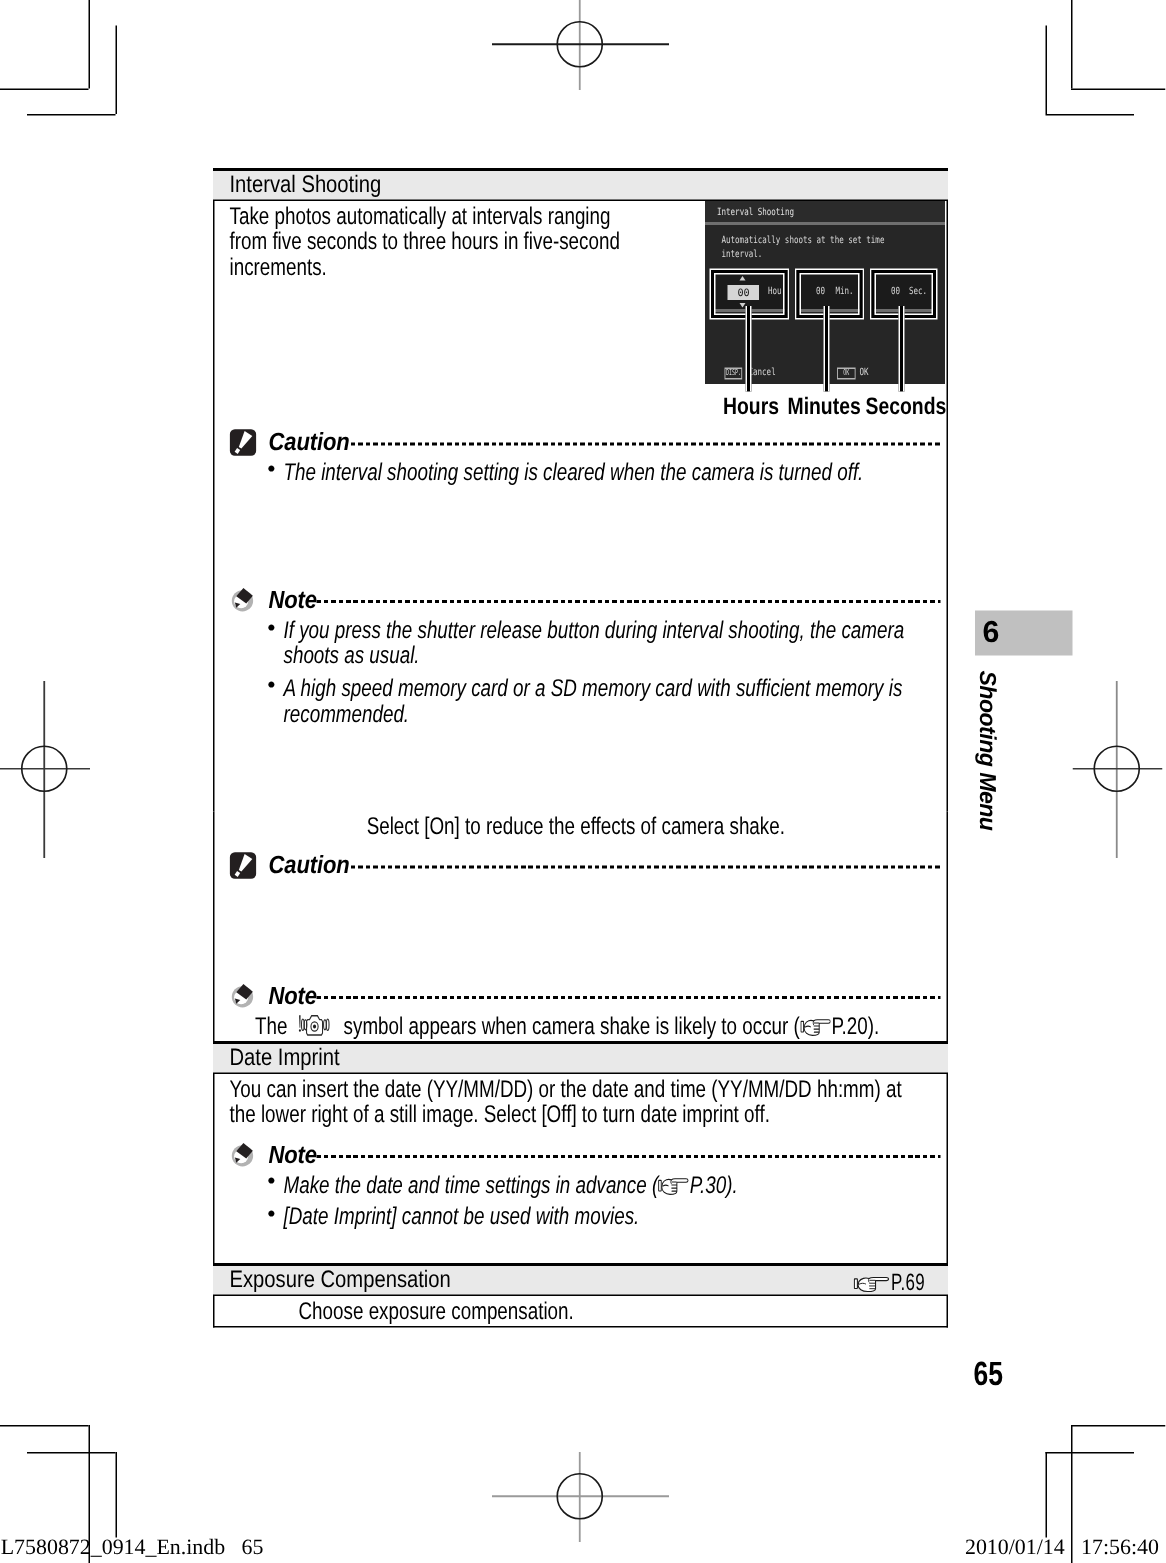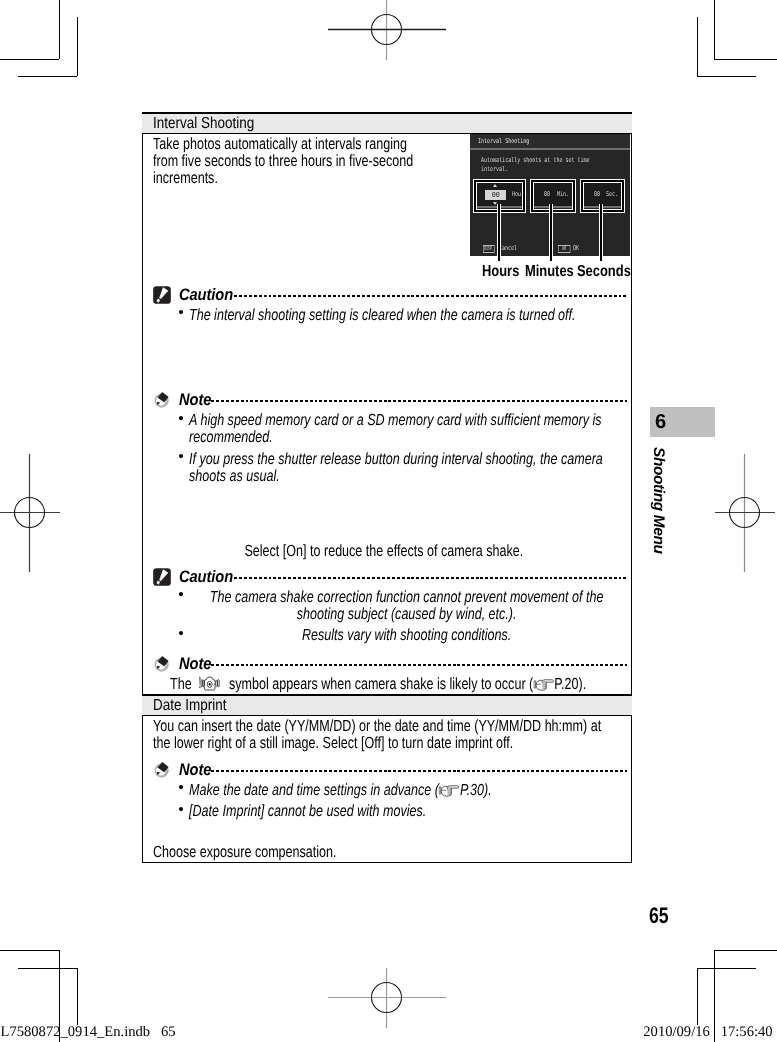--- a/index.html
+++ b/index.html
@@ -14,21 +14,21 @@
   #content{position:absolute;left:142px;top:112px;width:490px;}
   .sec-head{background:#e9e9e9;border-top:2.2px solid #000;border-bottom:1.8px solid #000;
             height:21.9px;position:relative;box-sizing:border-box;}
   .sec-head .htxt{position:absolute;left:11.1px;top:1.5px;font-size:15.9px;line-height:15.9px;
             transform:scaleX(0.848);transform-origin:0 0;white-space:nowrap;}
   .sec-head .href{position:absolute;right:7px;top:2.3px;font-size:15.7px;
             white-space:nowrap;}
   .sec-head .href .refp{display:inline-block;transform:scaleX(0.72);transform-origin:0 0;
             letter-spacing:0.3px;}
   .sec-body{border-left:1.6px solid #000;border-right:1.6px solid #000;position:relative;box-sizing:border-box;}
-  .sec-body.last{border-bottom:1.8px solid #000;}
+  .sec-body.last{border-bottom:1.8px solid #000;padding-left:46px;}
   
   .sq{transform:scaleX(0.78);transform-origin:0 0;font-size:16.1px;line-height:17.3px;}
   .para{padding:2px 0 2px 10px;position:relative;}
   .para .sq{width:592px;}
   .nb{padding:0 4.5px 0 10px;position:absolute;left:0;right:0;}
   .nb-title{display:flex;align-items:center;height:18px;}
   .nb-title .nb-ico{width:18px;height:18px;margin-right:8px;flex:0 0 auto;position:relative;top:0px;}
   .nb-title .nb-lbl{font-weight:bold;font-style:italic;font-size:16.6px;line-height:16.6px;
             transform:scaleX(0.885);transform-origin:0 50%;white-space:nowrap;letter-spacing:-0.1px;
             position:relative;top:0.3px;flex:0 0 auto;overflow:visible;}
@@ -134,21 +134,21 @@
   </svg>
 
   <div style="position:absolute;left:650px;top:407px;width:65px;height:30px;background:#c0c0c0;"></div>
   <div style="position:absolute;left:655.0px;top:412.2px;font-size:20.2px;font-weight:bold;line-height:20.2px;">6</div>
   <div style="position:absolute;left:650.2px;top:446.8px;font-size:15.4px;font-weight:bold;font-style:italic;
               writing-mode:vertical-rl;white-space:nowrap;letter-spacing:-0.35px;line-height:15.4px;">Shooting Menu</div>
 
   <div style="position:absolute;left:649.2px;top:904.6px;font-size:22.4px;font-weight:bold;line-height:22.4px;transform:scaleX(0.79);transform-origin:0 0;">65</div>
 
   <div style="position:absolute;left:0.5px;top:1024.5px;font-family:'Liberation Serif',serif;font-size:14.6px;white-space:pre;line-height:14.6px;">L7580872_0914_En.indb   65</div>
-  <div style="position:absolute;left:643.3px;top:1024.5px;font-family:'Liberation Serif',serif;font-size:14.6px;white-space:pre;line-height:14.6px;">2010/09/16   17:56:40</div>
+  <div style="position:absolute;left:643.3px;top:1024.5px;font-family:'Liberation Serif',serif;font-size:14.6px;white-space:pre;line-height:14.6px;">2010/01/14   17:56:40</div>
 
   <div id="content">
 
     <div class="sec-head">
       <span class="htxt">Interval Shooting</span>
     </div>
     <div class="sec-body" style="height:407.3px;">
       <div style="position:relative;">
         <div class="para" style="width:266px;min-height:106px;">
             <div class="sq" style="width:338px">Take photos automatically at intervals ranging from five seconds to three hours in five-second increments.</div>
@@ -231,52 +231,44 @@
                 <circle cx="9.6" cy="10.6" r="7.9" fill="#b2b2b2"></circle>
                 <circle cx="8.6" cy="11.0" r="5.2" fill="#fff"></circle>
                 <path d="M10.3 1.1 L17.3 6.8 L12.4 12.6 L5.0 7.2 Z" fill="#231f20"></path>
                 <path d="M4.0 11.9 L8.0 12.9 L5.0 15.7 Z" fill="#231f20"></path>
               </svg></span>
           <span class="nb-lbl w-note">Note</span>
           <span class="dashes"></span>
         </div>
         <ul class="bul">
           <li>
+              <div class="sq">If you press the shutter release button during interval shooting, the camera shoots as usual.</div>
+            </li>
+          <li>
               <div class="sq">A high speed memory card or a SD memory card with sufficient memory is recommended.</div>
-            </li>
-          <li>
-              <div class="sq">If you press the shutter release button during interval shooting, the camera shoots as usual.</div>
             </li>
         </ul>
       </div>
       <div style="height:8px;"></div>
     </div>
 
     <div class="sec-body" style="height:152.9px;text-align:center;">
       <div class="para">
           <div class="sq">Select [On] to reduce the effects of camera shake.</div>
         </div>
       <div class="nb" style="top:26.5px;">
         <div class="nb-title">
           <span class="nb-ico"><svg viewBox="0 0 20 20" width="100%" height="100%">
                 <rect x="0.2" y="0.2" width="19.6" height="19.6" rx="3.8" ry="3.8" fill="#231f20"></rect>
                 <path d="M11.2 1.4 L16.9 5.2 L8.8 14.4 L6.9 13.4 Z" fill="#fff"></path>
                 <path d="M5.6 14.0 L7.9 15.6 L6.1 18.5 L3.8 16.8 Z" fill="#fff"></path>
               </svg></span>
           <span class="nb-lbl w-caution">Caution</span>
           <span class="dashes"></span>
         </div>
-        <ul class="bul">
-          <li>
-              <div class="sq">The camera shake correction function cannot prevent movement of the shooting subject (caused by wind, etc.).</div>
-            </li>
-          <li>
-              <div class="sq">Results vary with shooting conditions.</div>
-            </li>
-        </ul>
       </div>
       <div class="nb" style="top:113.4px;">
         <div class="nb-title">
           <span class="nb-ico"><svg viewBox="0 0 20 20" width="100%" height="100%">
                 <circle cx="9.6" cy="10.6" r="7.9" fill="#b2b2b2"></circle>
                 <circle cx="8.6" cy="11.0" r="5.2" fill="#fff"></circle>
                 <path d="M10.3 1.1 L17.3 6.8 L12.4 12.6 L5.0 7.2 Z" fill="#231f20"></path>
                 <path d="M4.0 11.9 L8.0 12.9 L5.0 15.7 Z" fill="#231f20"></path>
               </svg></span>
           <span class="nb-lbl w-note">Note</span>
@@ -352,19 +344,38 @@
                   </svg></span><span>P.30).</span></div>
             </li>
           <li>
               <div class="sq">[Date Imprint] cannot be used with movies.</div>
             </li>
         </ul>
       </div>
       <div style="height:6px;"></div>
     </div>
 
+    <div class="sec-head">
+      <span class="htxt">Exposure Compensation</span>
+      <span class="href"><span class="handsym2"><svg viewBox="0 0 50 25" width="100%" height="100%" style="display:block">
+              <g fill="#fff" stroke="#1a1a1a" stroke-width="1.5" stroke-linejoin="round">
+                <rect x="1.2" y="5.4" width="4.2" height="13.4" rx="0.6"></rect>
+                <path d="M7.4 9.2 C10.4 4.6 16.6 3.2 21.6 4.9 C23.0 3.9 25.4 3.4 27.6 3.4 L45.4 3.4 C47.6 3.4 48.6 4.4 48.6 5.6 C48.6 6.9 47.6 7.8 45.4 7.8 L30.6 7.8 L30.6 19.0 C30.6 21.4 26.0 23.0 19.6 23.0 C11.8 23.0 6.4 19.2 6.4 14.4 Z"></path>
+              </g>
+              <g fill="none" stroke="#1a1a1a" stroke-width="1.3" stroke-linecap="round">
+                <path d="M8.2 12.6 C11.2 11.0 14.2 11.2 16.8 12.4"></path>
+                <path d="M22.6 7.4 L29.8 7.4"></path>
+                <path d="M22.4 11.4 L30.4 11.4"></path>
+                <path d="M22.2 15.2 L30.4 15.2"></path>
+                <path d="M22.6 19.0 L30.2 19.0"></path>
+              </g>
+              <g fill="none" stroke="#1a1a1a" stroke-width="1.3">
+                <path d="M21.6 4.9 C20.4 6.6 20.6 8.8 21.8 10.2"></path>
+              </g>
+            </svg></span><span class="refp">P.69</span></span>
+    </div>
     <div class="sec-body last" style="height:21.1px;">
       <div class="para">
           <div class="sq">Choose exposure compensation.</div>
         </div>
     </div>
   </div>
 </div>
 
 </body></html>

